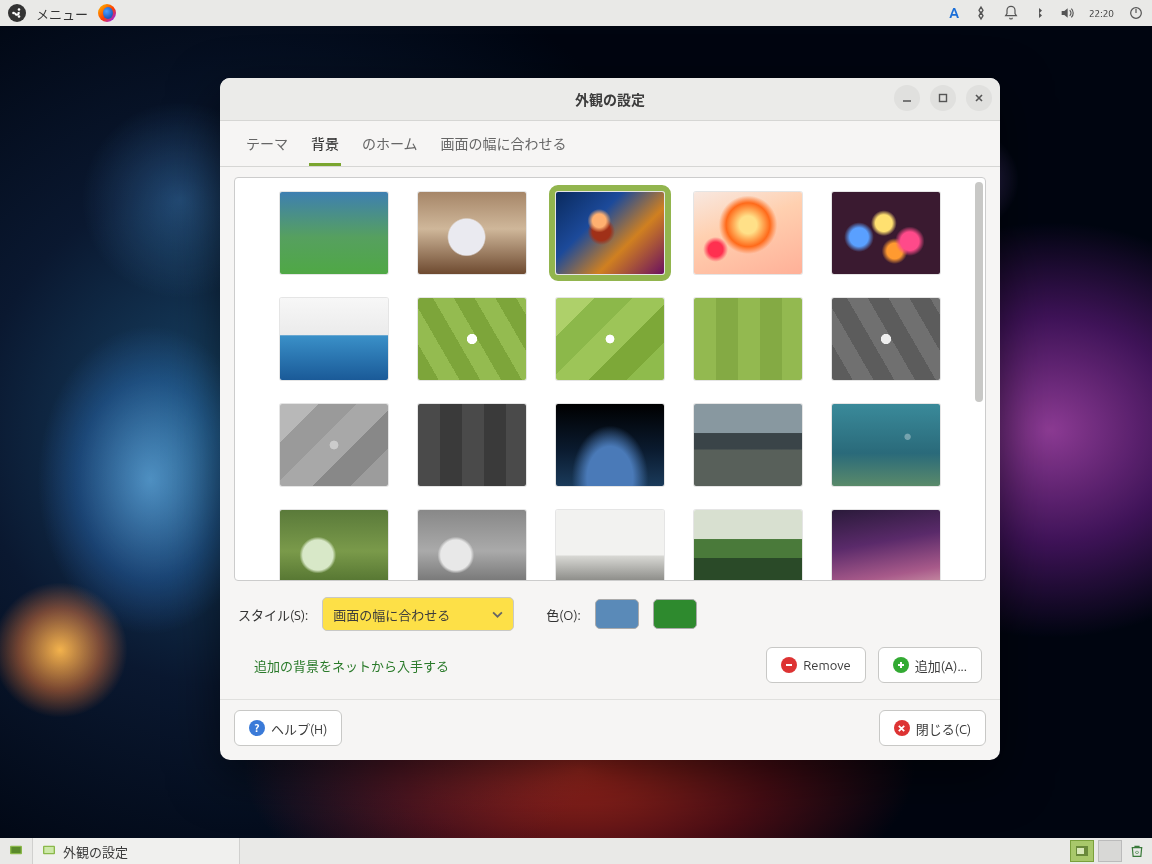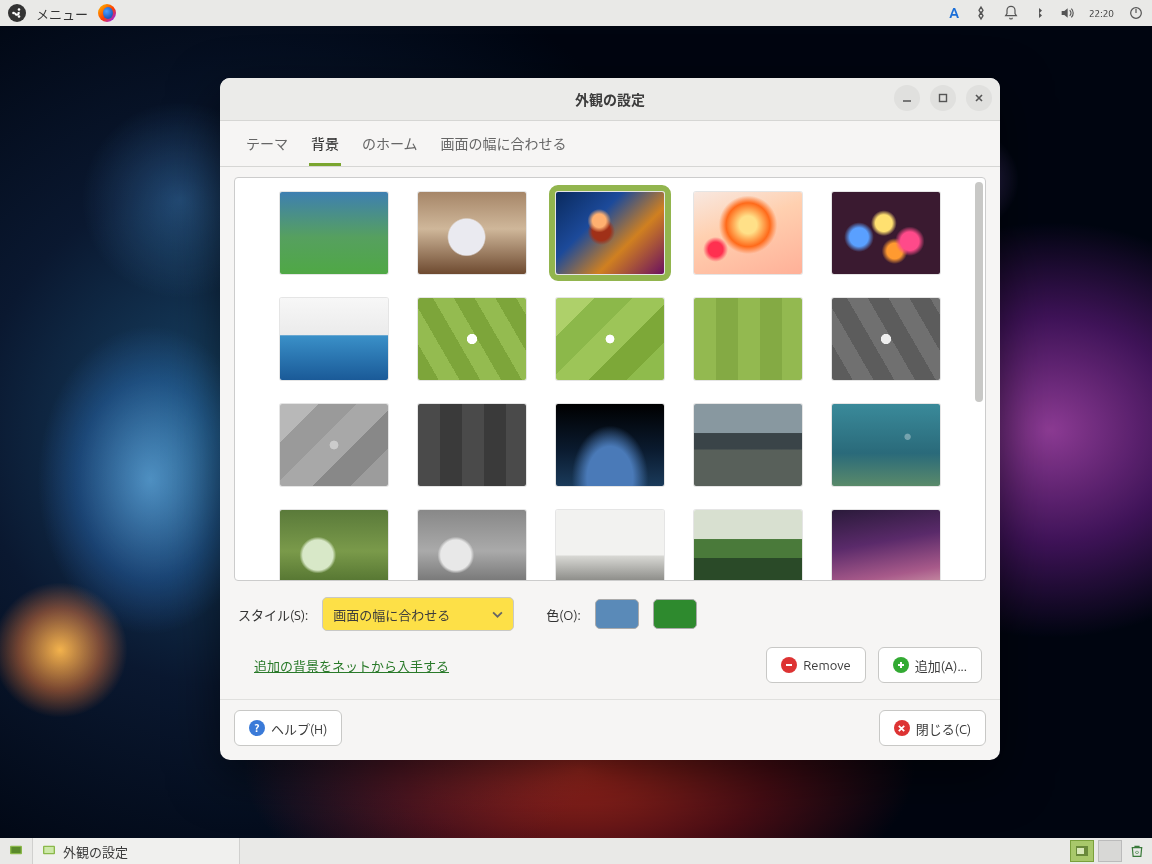--- a/index.html
+++ b/index.html
@@ -64,21 +64,21 @@
 .t17{background:linear-gradient(180deg,#f2f2f0 0 55%,#d8d8d4 56%,#6a6a66 100%)}
 .t18{background:linear-gradient(180deg,#d8e0d0 0 35%,#4a7a3a 36% 58%,#2a4a28 59% 100%)}
 .t19{background:linear-gradient(170deg,#2a1a3a 0%,#5a2a6a 40%,#a85a8a 75%,#d8a8b0 100%)}
 
 .controls{display:flex;align-items:center;gap:14px;padding:10px 18px 4px}
 .lbl2{font-size:13px;color:#333}
 .combo{display:flex;align-items:center;justify-content:space-between;height:32px;padding:0 10px;background:#fde047;border:1px solid #c8c8c6;border-radius:5px;cursor:pointer;gap:12px}
 .combo svg{width:11px;height:11px;color:#666}
 .swatch{width:42px;height:28px;border:1px solid #aaa;border-radius:5px;cursor:pointer}
 .actions{display:flex;padding:12px 18px 16px;align-items:center}
-.link{color:#2a7a2a;text-decoration:underline;cursor:pointer;margin-left:16px}
+.link{color:#2a7a2a;cursor:pointer;margin-left:16px}
 .btn{display:flex;align-items:center;gap:6px;height:34px;padding:0 14px;background:#fff;border:1px solid #c8c8c6;border-radius:6px;cursor:pointer;font-size:13px}
 .footer{display:flex;padding:10px 14px 14px;border-top:1px solid #e0e0de}
 .ico-rd{width:16px;height:16px;border-radius:50%;display:grid;place-items:center;color:#fff}
 
 .bpanel{position:absolute;bottom:0;left:0;right:0;height:26px;background:#e9e9e7;display:flex;align-items:center;z-index:10}
 .bbtn{height:26px;padding:0 8px;display:flex;align-items:center;gap:6px;border-right:1px solid #d0d0ce;cursor:pointer}
 .task{width:190px;background:#f0f0ee}
 .tray{margin-left:auto;display:flex;align-items:center;gap:4px;padding-right:4px}
 .tray .sq{width:22px;height:20px;border:1px solid #7aa03a;display:grid;place-items:center;background:#a8c86a}
 .tray .trash{width:22px;height:22px;display:grid;place-items:center}

